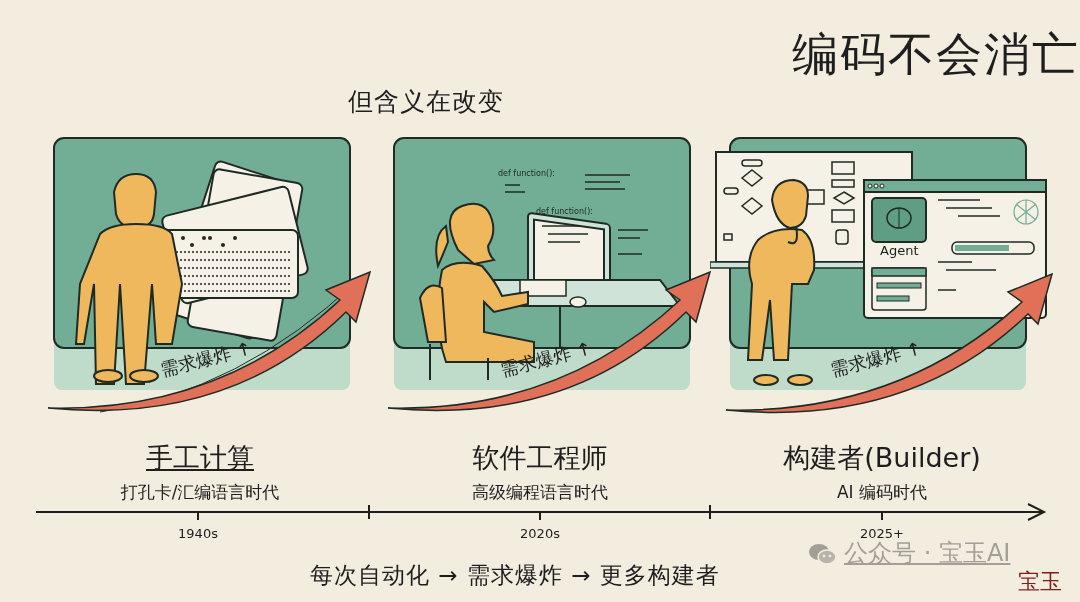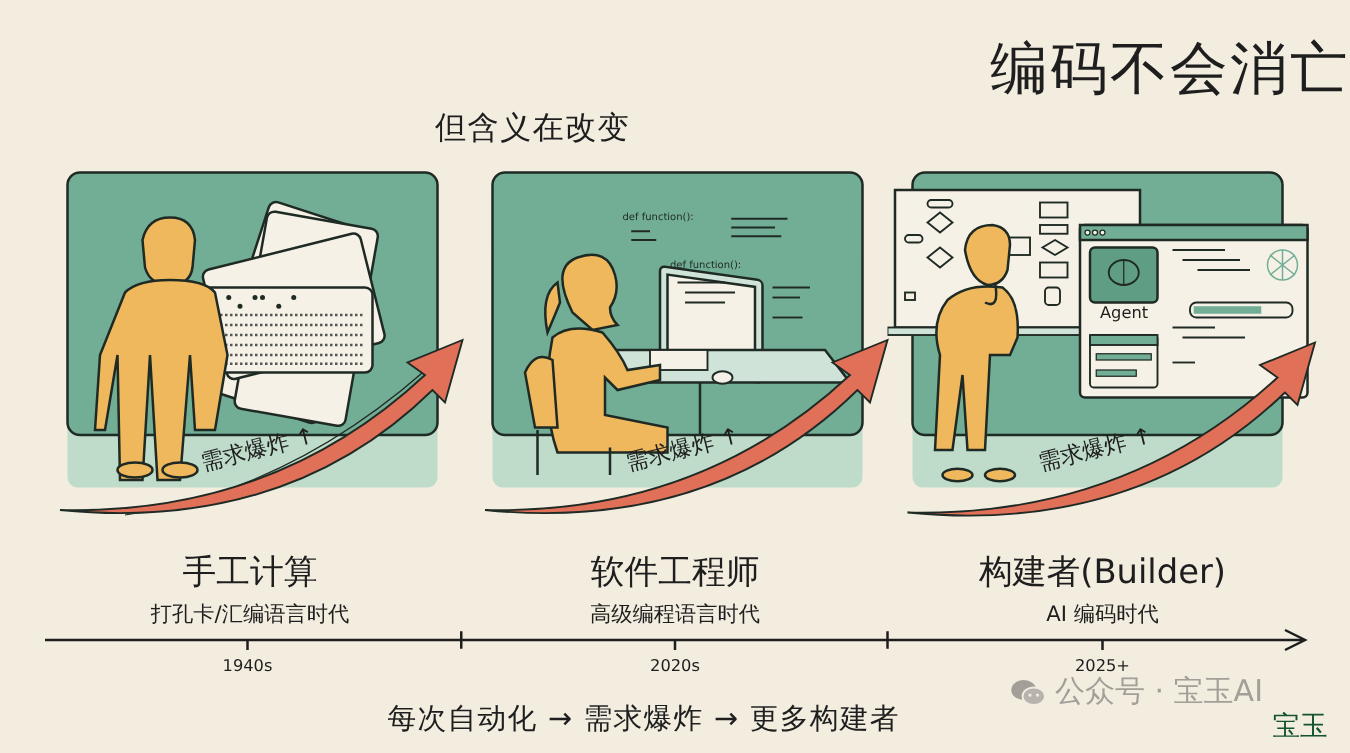--- a/index.html
+++ b/index.html
@@ -35,26 +35,26 @@
     position: absolute; top: 521px; width: 200px; text-align: center;
     font-size: 13px; line-height: 26px;
   }
   .timeline { position: absolute; left: 0; top: 500px; }
   .footer {
     position: absolute; top: 559px; left: 310px; width: 500px;
     font-size: 23px; line-height: 32px; letter-spacing: 1px;
   }
   .watermark {
     position: absolute; left: 808px; top: 538px; font-size: 24px;
-    color: #a39f98; line-height: 30px; white-space: nowrap;
+    color: #a39f98; line-height: 30px; white-space: nowrap; text-decoration: underline;
   }
   .watermark .wechat { display: inline-block; vertical-align: middle; margin-right: 6px; }
   .watermark2 {
     position: absolute; left: 1018px; top: 568px; font-size: 22px;
-    color: #14532d; line-height: 28px;
+    color: #7f1d1d; line-height: 28px;
   }
   .demand {
     position: absolute; font-size: 18px; transform: rotate(-14deg);
     transform-origin: left bottom; white-space: nowrap;
   }
 </style>
 </head>
 <body>
 
 <div class="title">编码不会消亡</div>
@@ -200,21 +200,21 @@
       <path d="M78 112 q12 6 8 -16" fill="none"></path>
       <ellipse cx="56" cy="250" rx="12" ry="5"></ellipse>
       <ellipse cx="90" cy="250" rx="12" ry="5"></ellipse>
     </g>
     <path d="M16 280 Q190 284 312 172 L298 162 L342 144 L328 194 L318 184 Q200 298 16 280z" fill="#e07058" stroke="#1f2a24" stroke-width="1.5"></path>
   </svg>
   <div style="position:absolute; left:170px; top:113px; font-size:13px;">Agent</div>
   <div class="demand" style="left:124px; top:228px;">需求爆炸 ↑</div>
 </div>
 
-<div class="era-title" style="left:30px;">手工计算</div>
+<div class="era-title" style="left:30px;text-decoration:underline;">手工计算</div>
 <div class="era-sub" style="left:30px;">打孔卡/汇编语言时代</div>
 <div class="era-title" style="left:370px;">软件工程师</div>
 <div class="era-sub" style="left:370px;">高级编程语言时代</div>
 <div class="era-title" style="left:712px;">构建者(Builder)</div>
 <div class="era-sub" style="left:712px;">AI 编码时代</div>
 
 <svg class="timeline" width="1080" height="30" viewBox="0 0 1080 30">
   <line x1="36" y1="12" x2="1042" y2="12" stroke="#1e1e1e" stroke-width="2"></line>
   <path d="M1028 4 L1044 12 L1028 20" fill="none" stroke="#1e1e1e" stroke-width="2"></path>
   <line x1="198" y1="12" x2="198" y2="20" stroke="#1e1e1e" stroke-width="2"></line>

